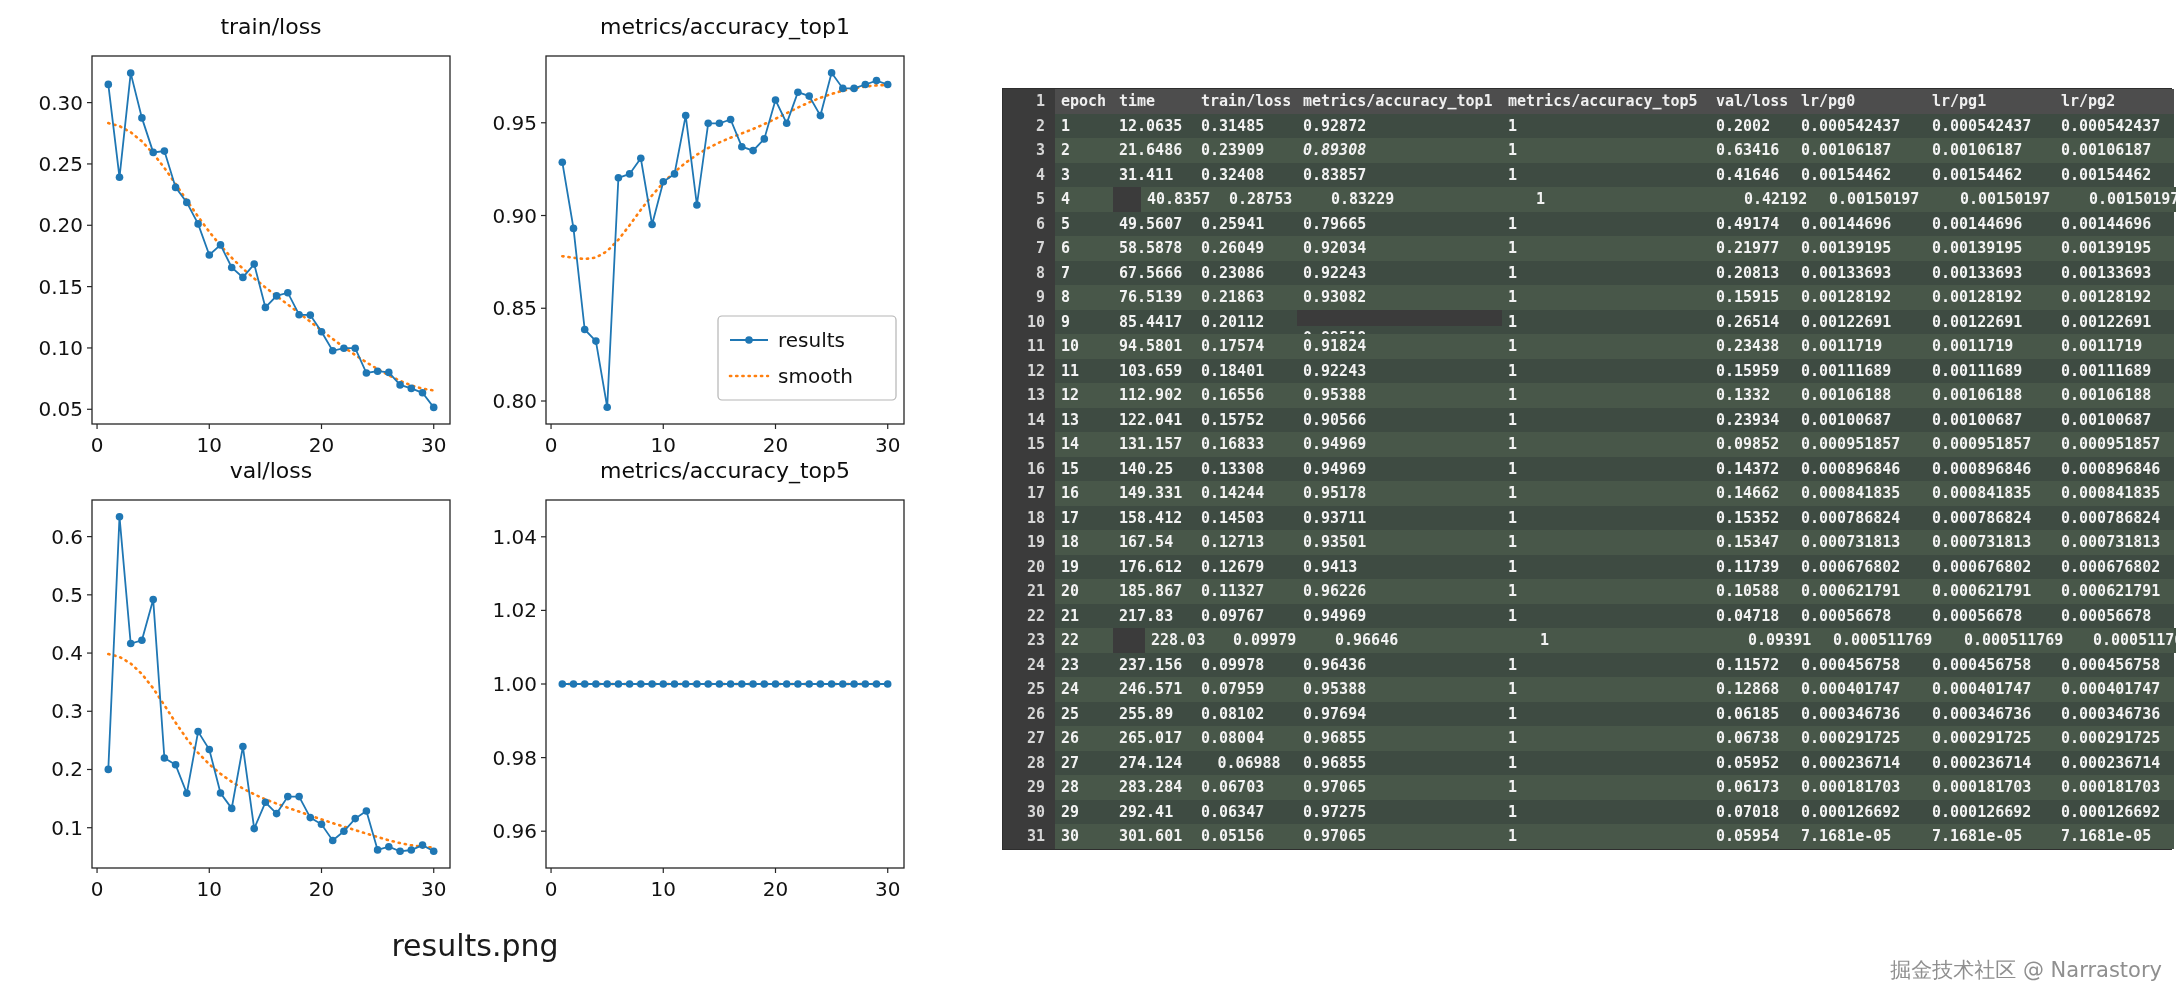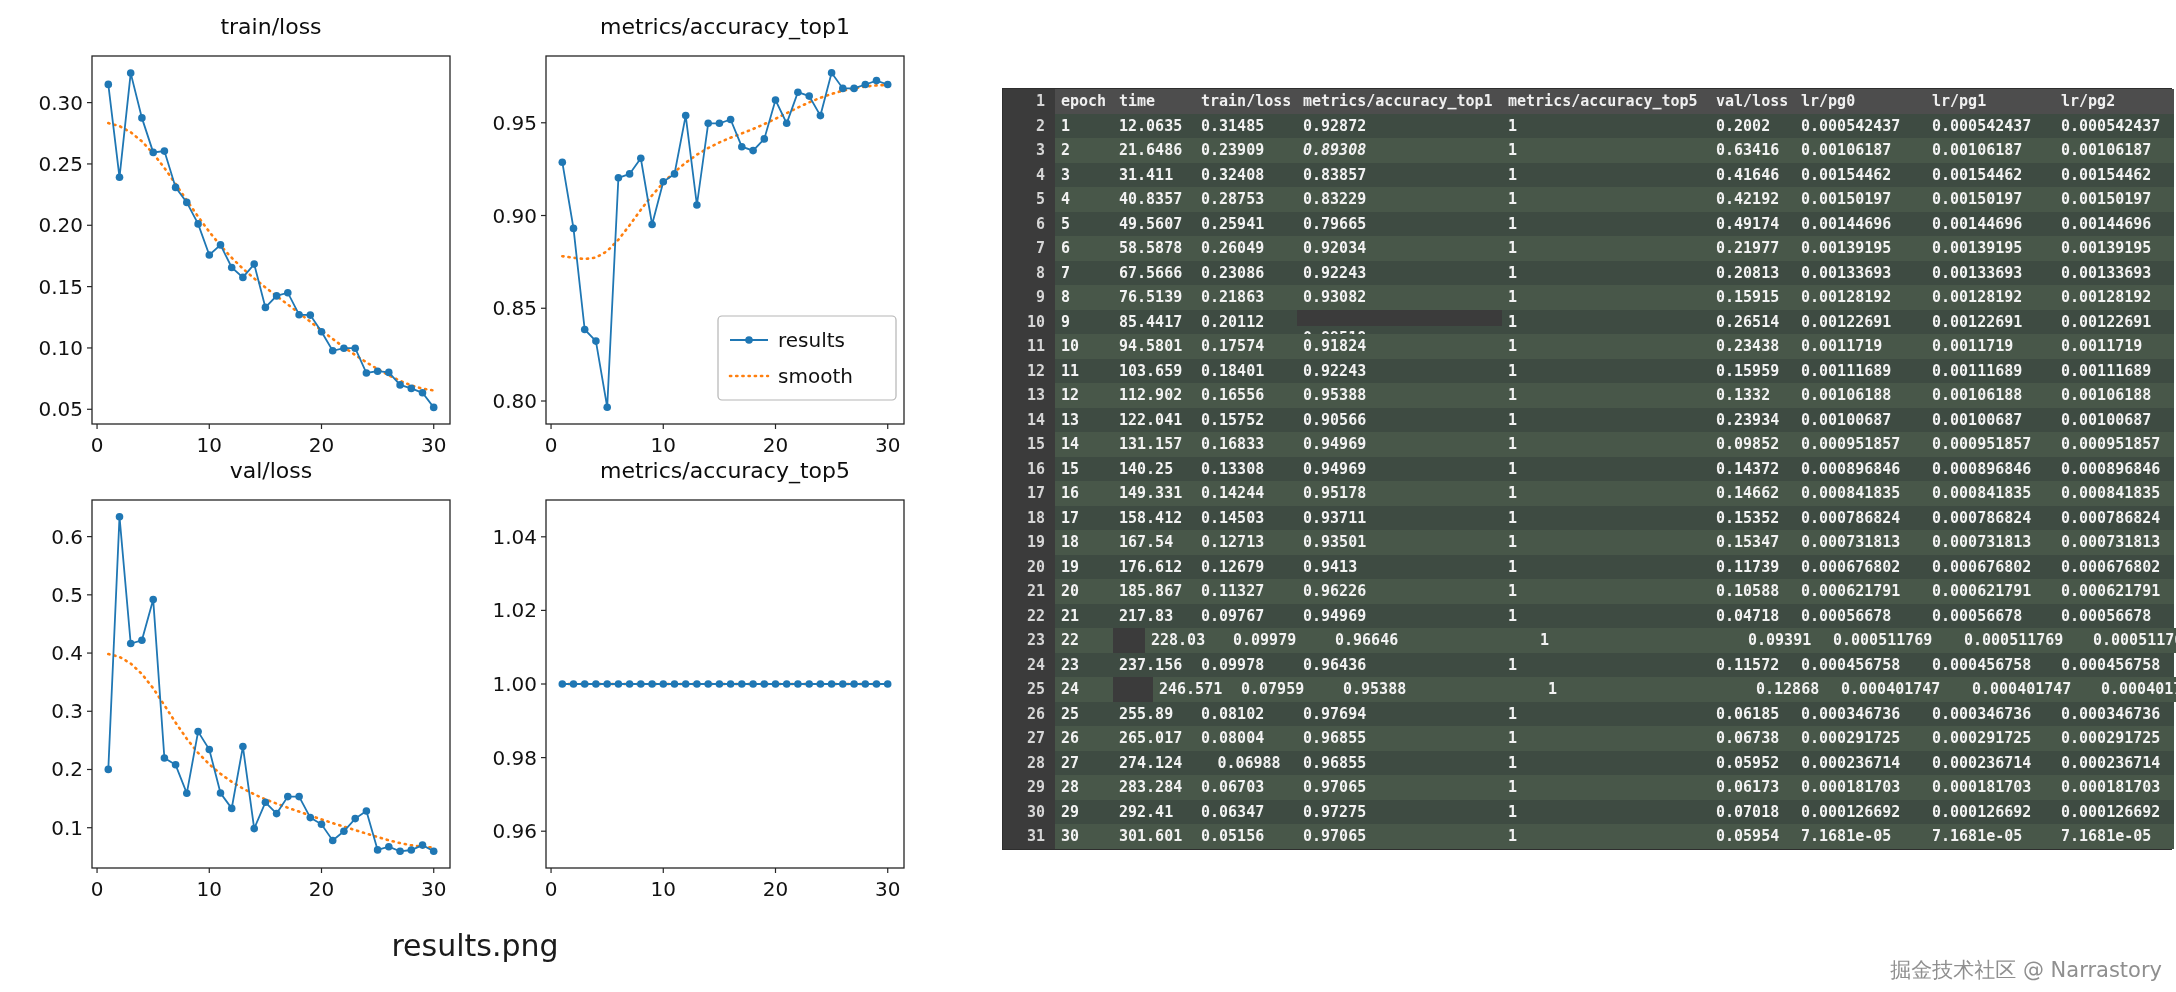--- a/index.html
+++ b/index.html
@@ -303,21 +303,21 @@
         <div class="cell" style="width: 205px;">0.83857</div>
         <div class="cell" style="width: 208px;">1</div>
         <div class="cell" style="width: 85px;">0.41646</div>
         <div class="cell" style="width: 131px;">0.00154462</div>
         <div class="cell" style="width: 129px;">0.00154462</div>
         <div class="cell" style="width: 119px;">0.00154462</div>
       </div>
       <div class="csv-row row-b">
         <div class="gutter">5</div>
         <div class="cell" style="width: 58px;">4</div>
-        <div class="cell" style="width: 82px;">40.8357</div>
+        <div class="cell" style="width: 82px; margin-left: 28px;">40.8357</div>
         <div class="cell" style="width: 102px;">0.28753</div>
         <div class="cell" style="width: 205px;">0.83229</div>
         <div class="cell" style="width: 208px;">1</div>
         <div class="cell" style="width: 85px;">0.42192</div>
         <div class="cell" style="width: 131px;">0.00150197</div>
         <div class="cell" style="width: 129px;">0.00150197</div>
         <div class="cell" style="width: 119px;">0.00150197</div>
       </div>
       <div class="csv-row row-a">
         <div class="gutter">6</div>
@@ -543,21 +543,21 @@
         <div class="cell" style="width: 205px;">0.96436</div>
         <div class="cell" style="width: 208px;">1</div>
         <div class="cell" style="width: 85px;">0.11572</div>
         <div class="cell" style="width: 131px;">0.000456758</div>
         <div class="cell" style="width: 129px;">0.000456758</div>
         <div class="cell" style="width: 119px;">0.000456758</div>
       </div>
       <div class="csv-row row-b">
         <div class="gutter">25</div>
         <div class="cell" style="width: 58px;">24</div>
-        <div class="cell" style="width: 82px; margin-left: 40px;">246.571</div>
+        <div class="cell" style="width: 82px;">246.571</div>
         <div class="cell" style="width: 102px;">0.07959</div>
         <div class="cell" style="width: 205px;">0.95388</div>
         <div class="cell" style="width: 208px;">1</div>
         <div class="cell" style="width: 85px;">0.12868</div>
         <div class="cell" style="width: 131px;">0.000401747</div>
         <div class="cell" style="width: 129px;">0.000401747</div>
         <div class="cell" style="width: 119px;">0.000401747</div>
       </div>
       <div class="csv-row row-a">
         <div class="gutter">26</div>

